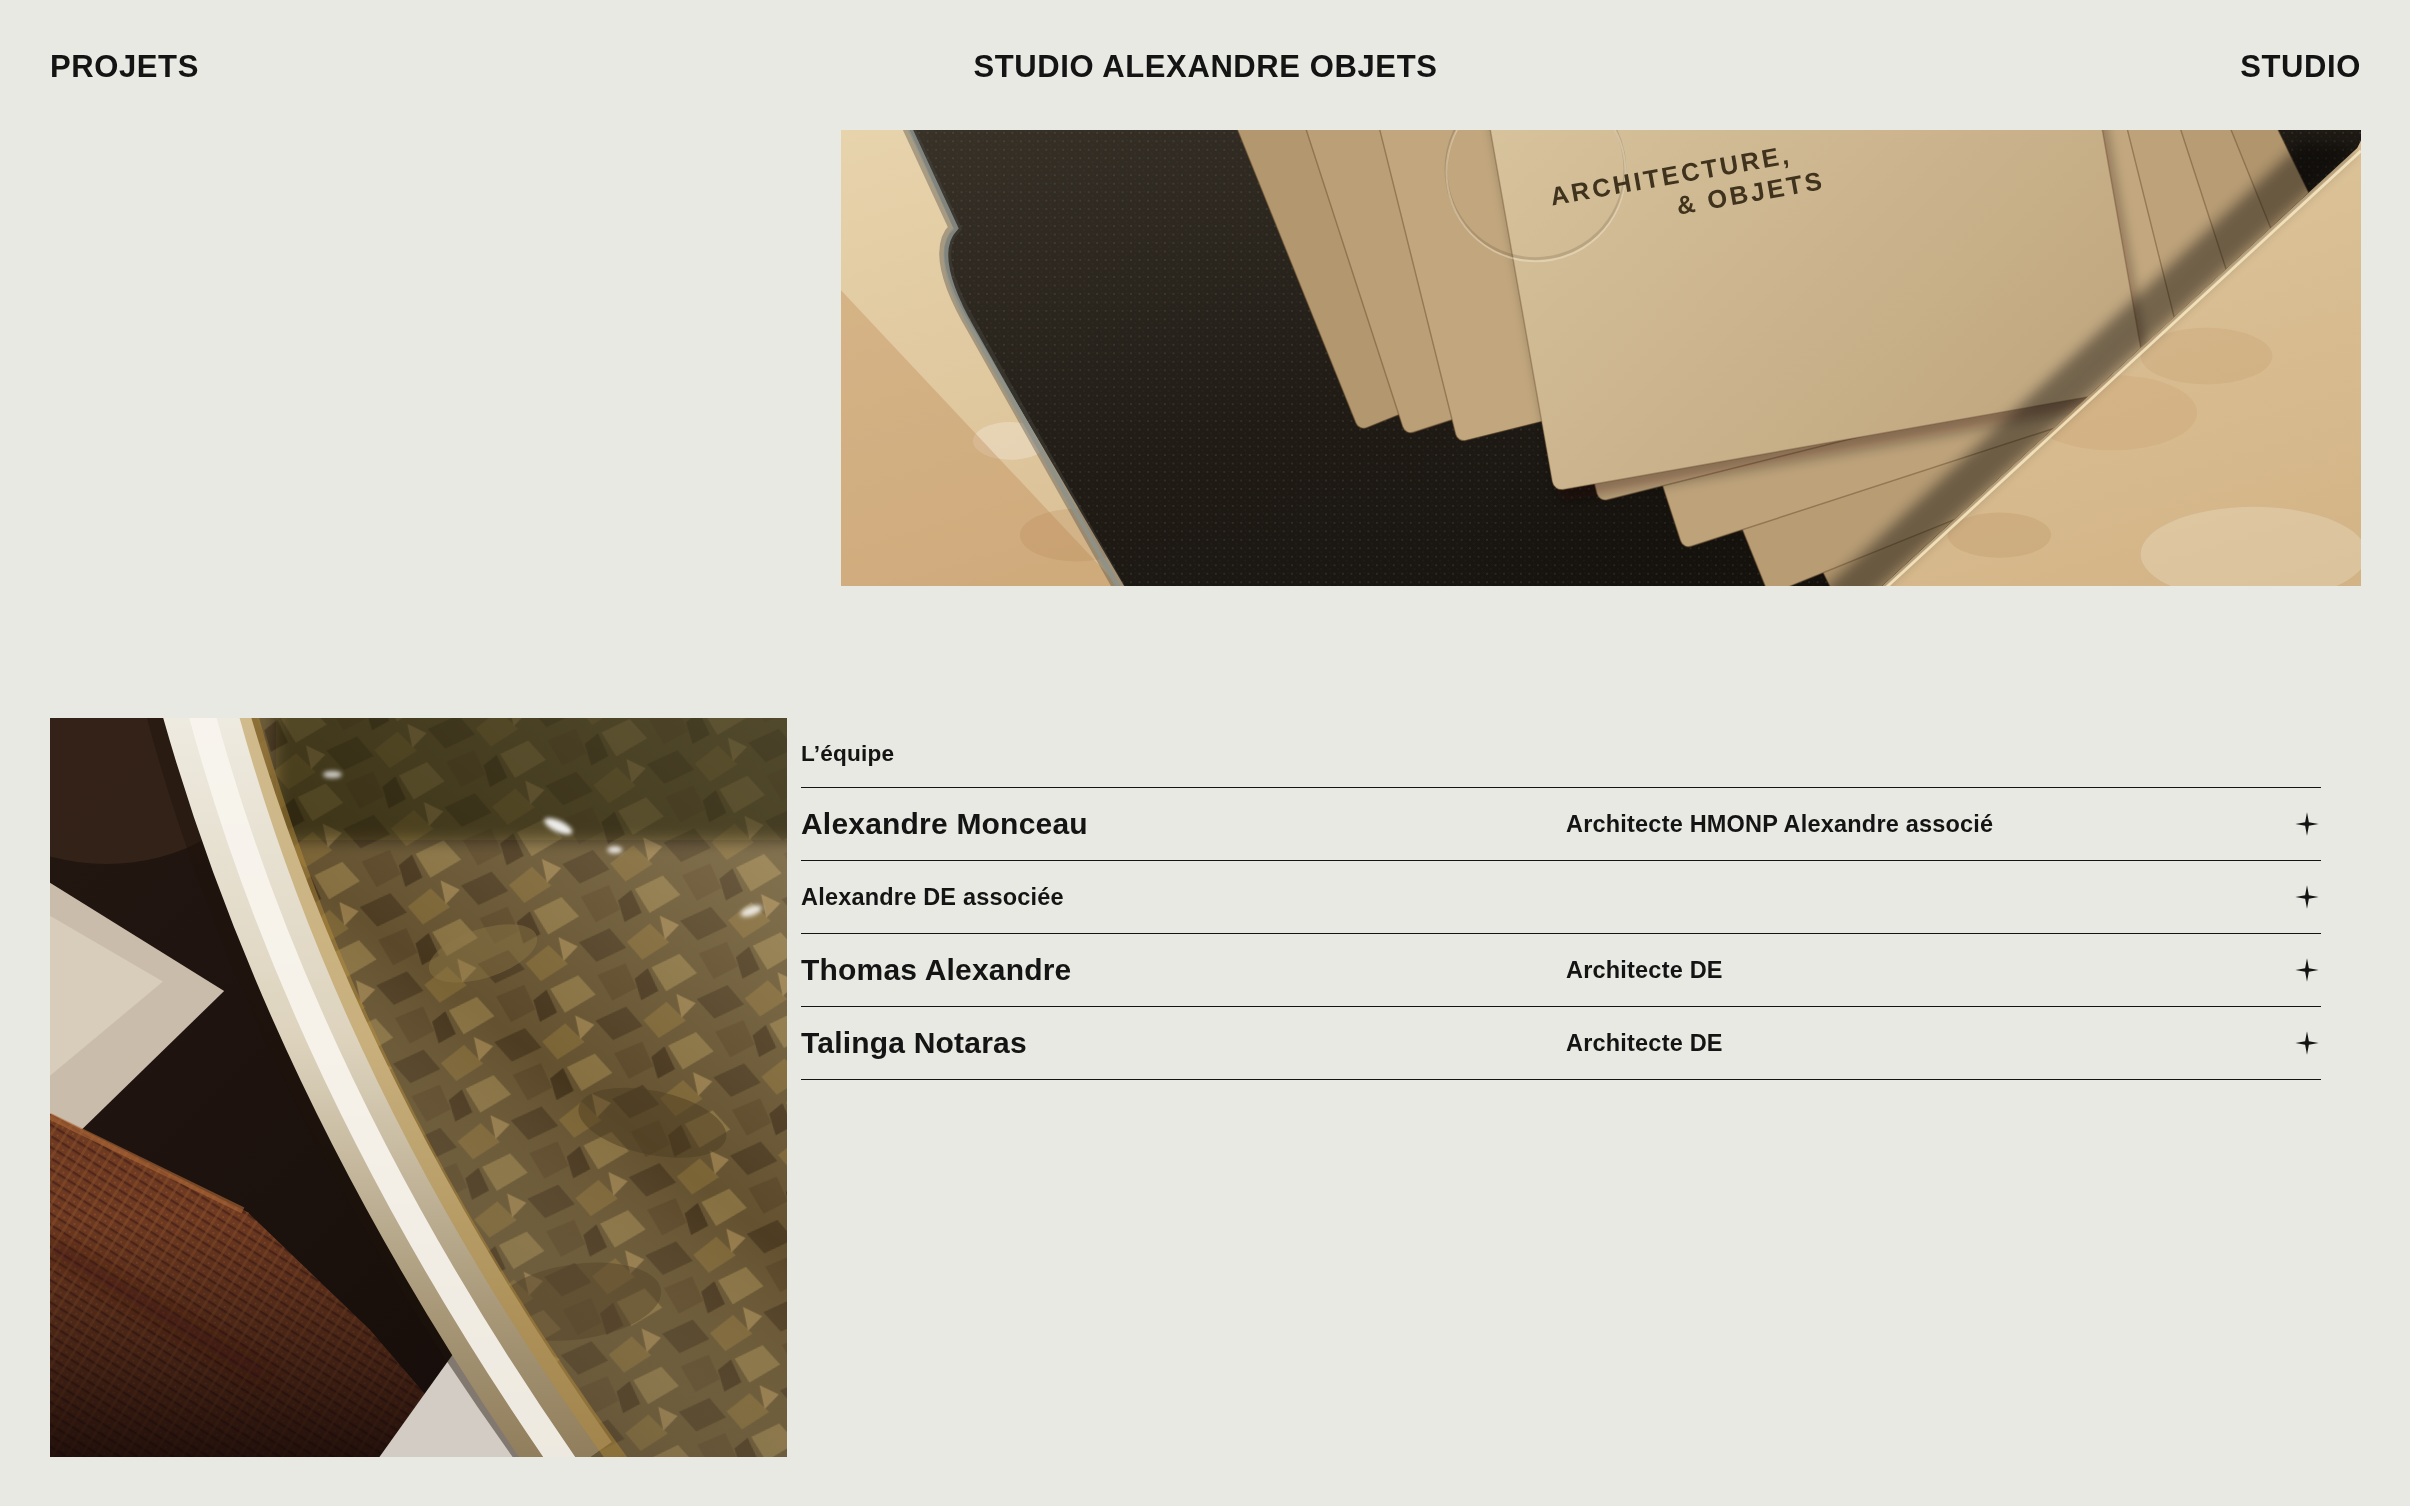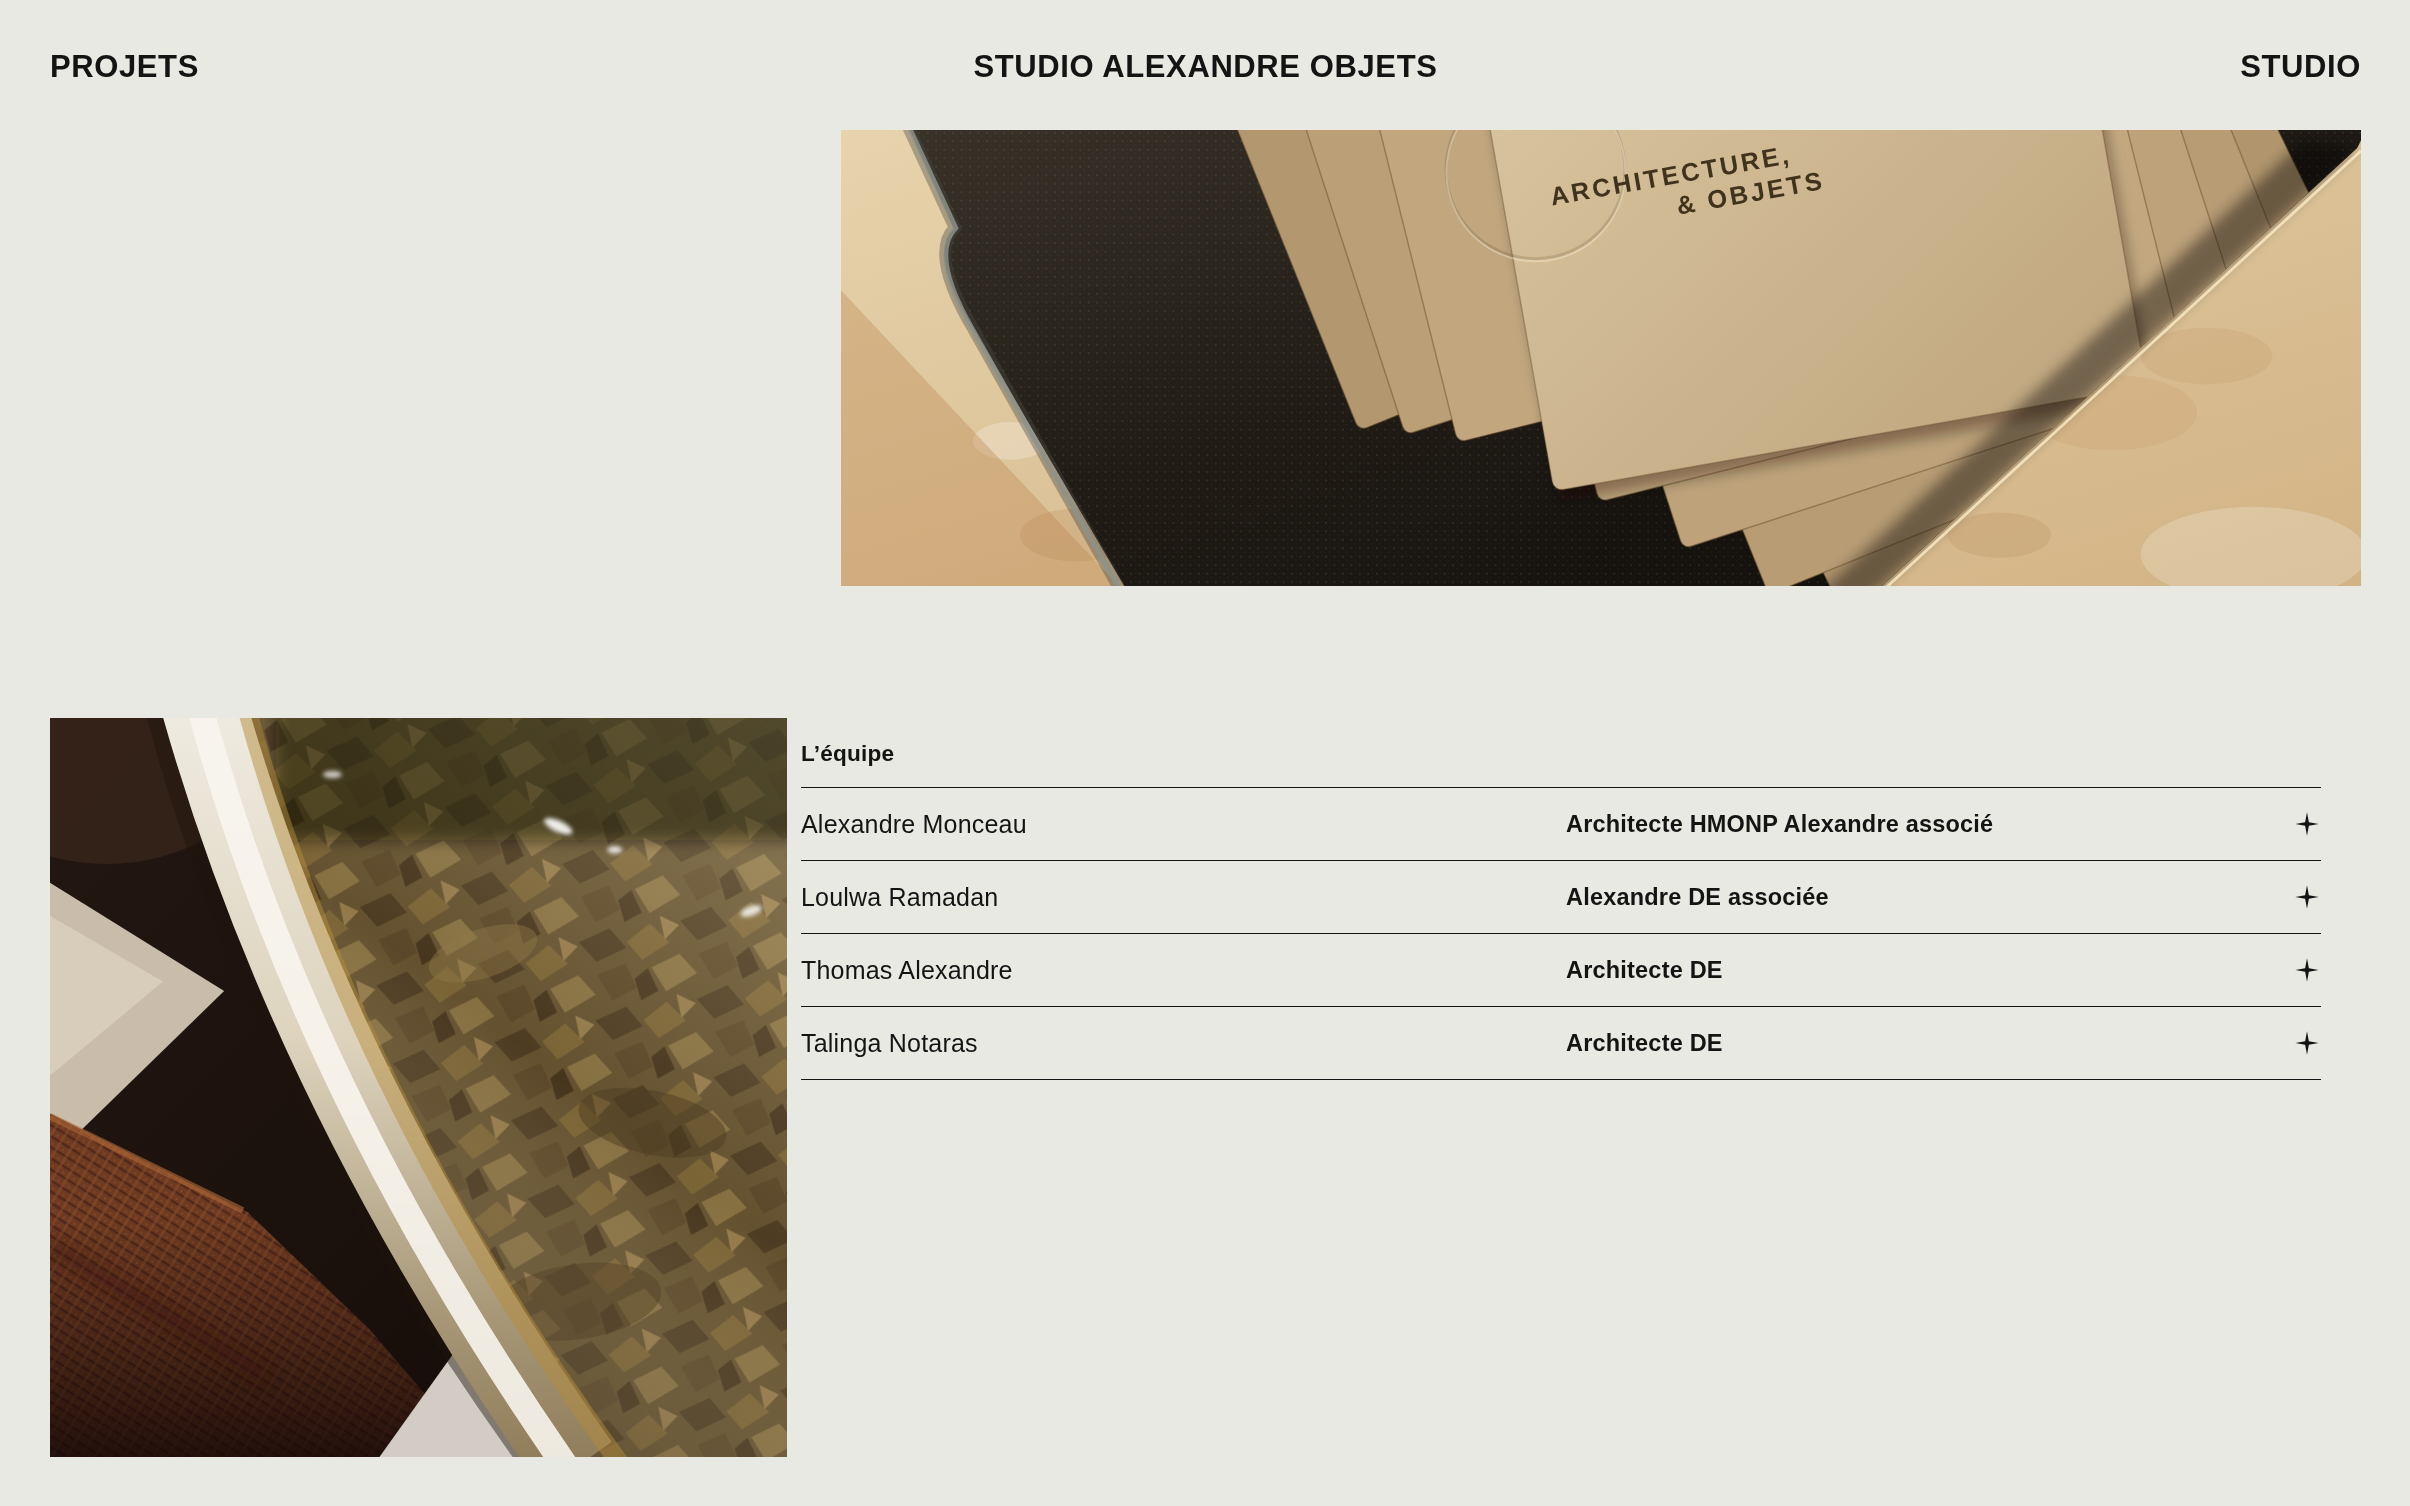--- a/index.html
+++ b/index.html
@@ -12,21 +12,21 @@
   .hdr-left{left:50px}
   .hdr-center{left:50%;transform:translateX(-50%)}
   .hdr-right{right:50px}
   .hero{position:absolute;left:841px;top:130px;width:1520px;height:456px;overflow:hidden}
   .left-img{position:absolute;left:50px;top:718px;width:737px;height:739px;overflow:hidden}
   .hero svg,.left-img svg{display:block;width:100%;height:100%}
   .team{position:absolute;left:801px;top:743px;width:1520px}
   .team-heading{font-size:22.6px;font-weight:700;margin:0 0 21.7px 0;line-height:1;letter-spacing:0.2px}
   .team-row{display:flex;align-items:center;height:72px;border-top:1.9px solid #141414;cursor:pointer}
   .team-row:last-child{border-bottom:1.9px solid #141414}
-  .member-name{width:765px;font-size:25px;font-weight:400;letter-spacing:0.2px}
+  .member-name{width:765px;font-size:30px;font-weight:700;letter-spacing:0.2px}
   .member-role{flex:1;font-size:23.5px;font-weight:700;letter-spacing:0.2px}
   .plus-btn{background:none;border:0;padding:0;margin-left:auto;cursor:pointer;display:flex;align-items:center}
   .plus-btn svg{width:28px;height:28px;display:block}
 </style>
 </head>
 <body>
 
 <div class="hdr hdr-left">PROJETS</div>
 <div class="hdr hdr-center">STUDIO ALEXANDRE OBJETS</div>
 <div class="hdr hdr-right">STUDIO</div>
@@ -214,21 +214,20 @@
     <span class="member-name">Alexandre Monceau</span>
     <span class="member-role">Architecte HMONP Alexandre associé</span>
     <button class="plus-btn">
       <svg viewBox="0 0 24 24">
           <path d="M12 2 L13.6 10.4 L22 12 L13.6 13.6 L12 22 L10.4 13.6 L2 12 L10.4 10.4 Z" fill="#141414"></path>
         </svg>
     </button>
   </div>
 
   <div class="team-row">
-    <span class="member-name">Loulwa Ramadan</span>
     <span class="member-role">Alexandre DE associée</span>
     <button class="plus-btn">
       <svg viewBox="0 0 24 24">
           <path d="M12 2 L13.6 10.4 L22 12 L13.6 13.6 L12 22 L10.4 13.6 L2 12 L10.4 10.4 Z" fill="#141414"></path>
         </svg>
     </button>
   </div>
 
   <div class="team-row">
     <span class="member-name">Thomas Alexandre</span>

